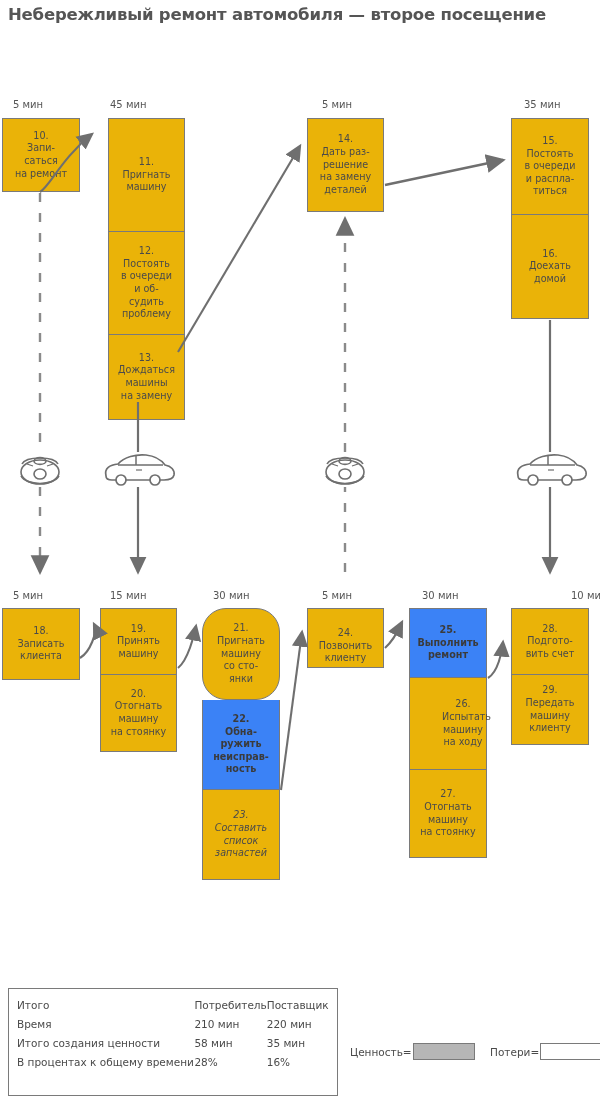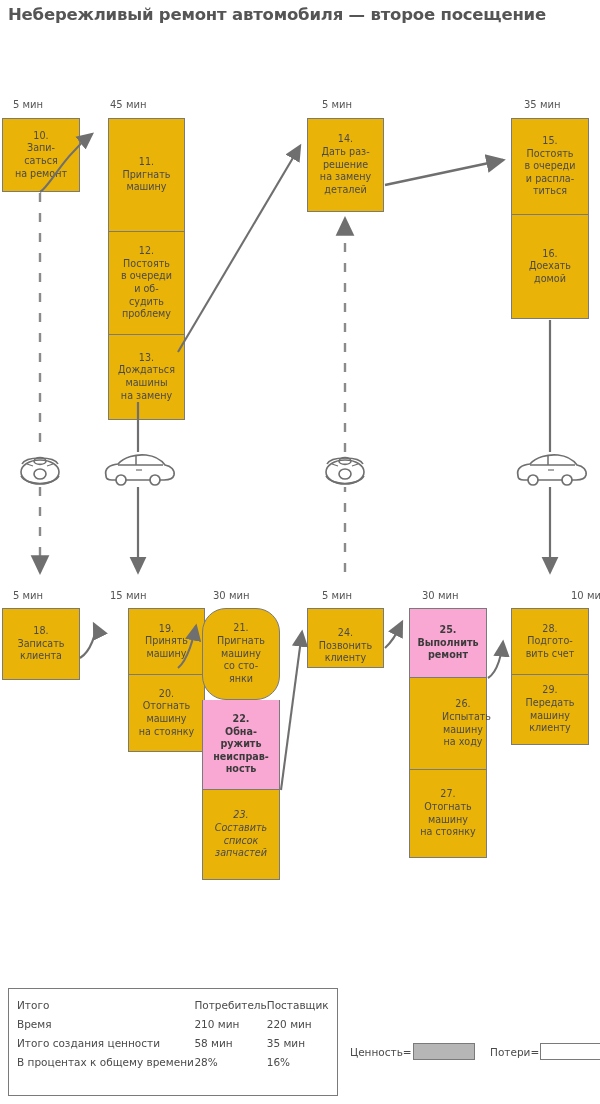--- a/index.html
+++ b/index.html
@@ -25,21 +25,21 @@
     position:absolute;
     border:1.6px solid #7a7a7a;
     background:#eab308;
     box-sizing:border-box;
     display:flex;align-items:center;justify-content:center;
     text-align:center;
     font-size:9.6px;line-height:1.32;
     color:#4a4a4a;
     padding:2px 2px;
   }
-  .box.gray{background:#f9a8d4;color:#3b3b3b;font-weight:bold;}
+  .box.gray{background:#3b82f6;color:#3b3b3b;font-weight:bold;}
   .box .txt{display:block;width:100%;white-space:pre-line;}
   .stack{position:absolute;box-sizing:border-box;}
   .stack .box{position:relative;left:auto;top:auto;width:100%;}
   .stack .box + .box{border-top:none;margin-top:0;}
   svg.layer{position:absolute;left:0;top:0;width:600px;height:1104px;overflow:visible;pointer-events:none;}
   .sumtable{
     position:absolute;left:8px;top:988px;width:330px;height:108px;
     border:1.6px solid #7a7a7a;background:#fff;box-sizing:border-box;
     padding:6px 8px 0 8px;
   }
@@ -130,21 +130,21 @@
   <div class="tlabel" style="left:524px;top:590px;margin-left:47px;">10 мин</div>
 
   <div class="stack" style="left:2px;top:608px;width:78px;">
     <div class="box" style="height:72px;">
       <span class="txt">18.
 Записать
 клиента</span>
     </div>
   </div>
 
-  <div class="stack" style="left:100px;top:608px;width:77px;margin-left:28px;">
+  <div class="stack" style="left:100px;top:608px;width:77px;">
     <div class="box" style="height:67px;">
       <span class="txt">19.
 Принять
 машину</span>
     </div>
     <div class="box" style="height:77px;">
       <span class="txt">20.
 Отогнать
 машину
 на стоянку</span>

